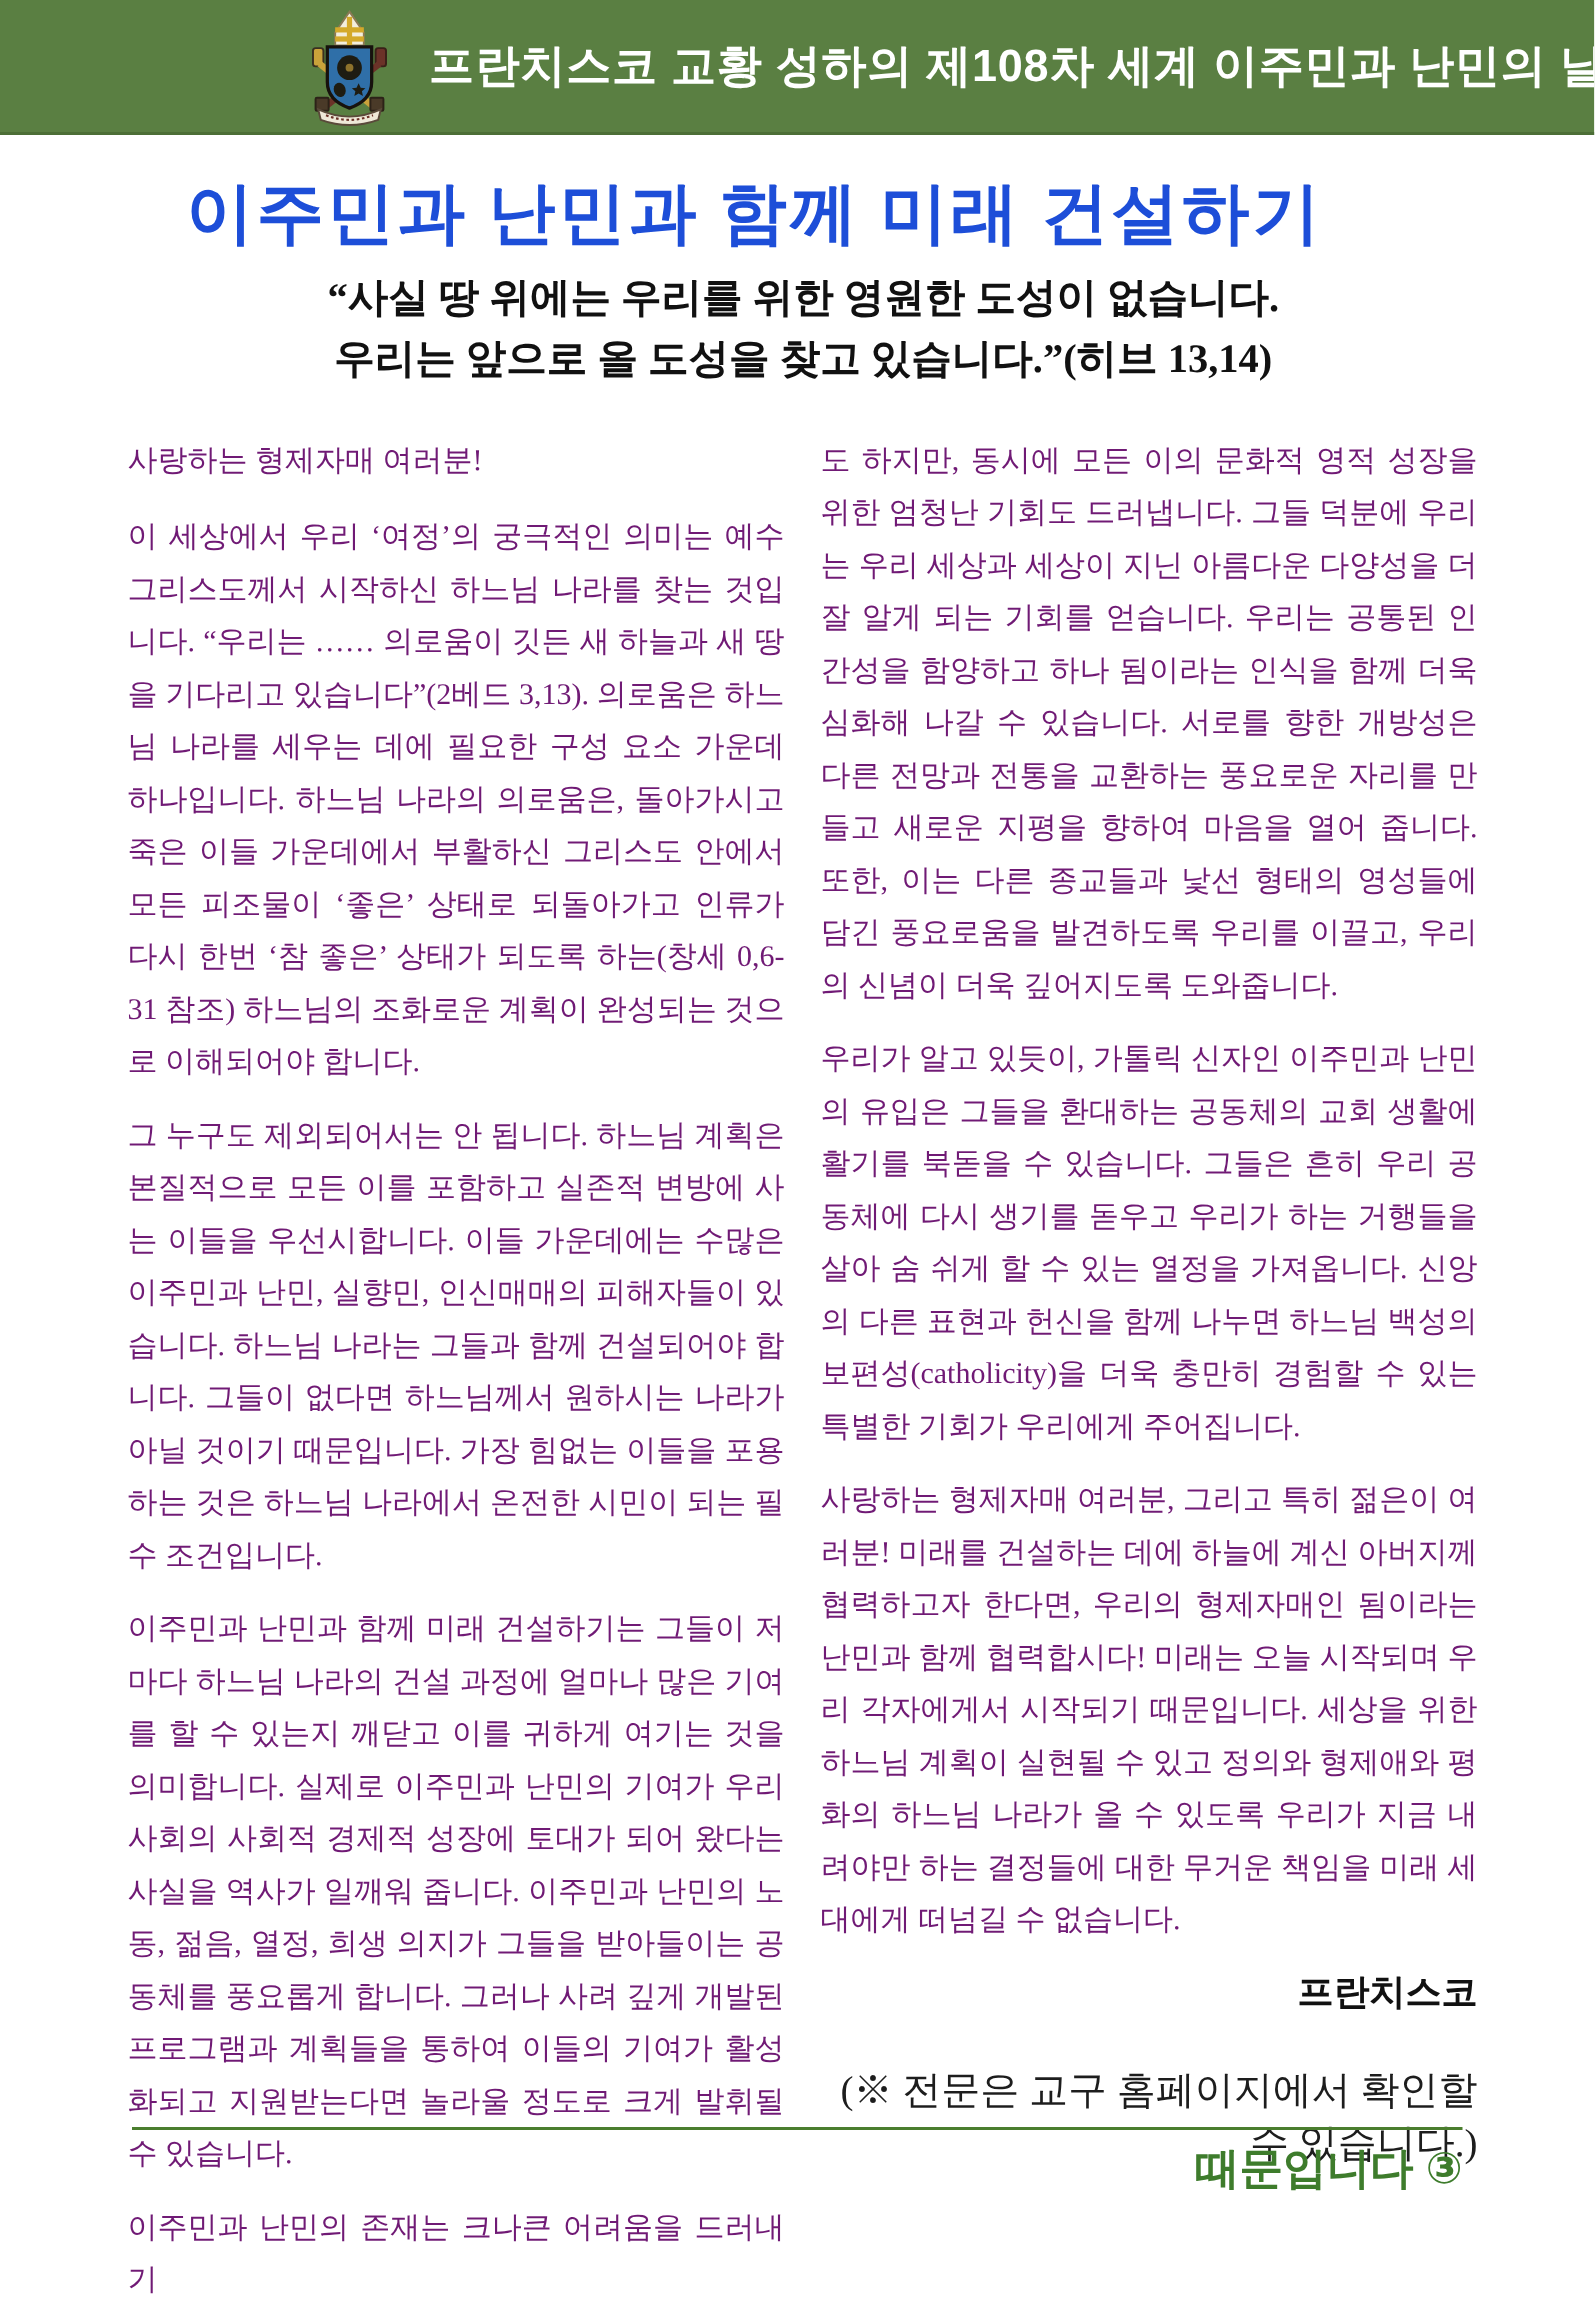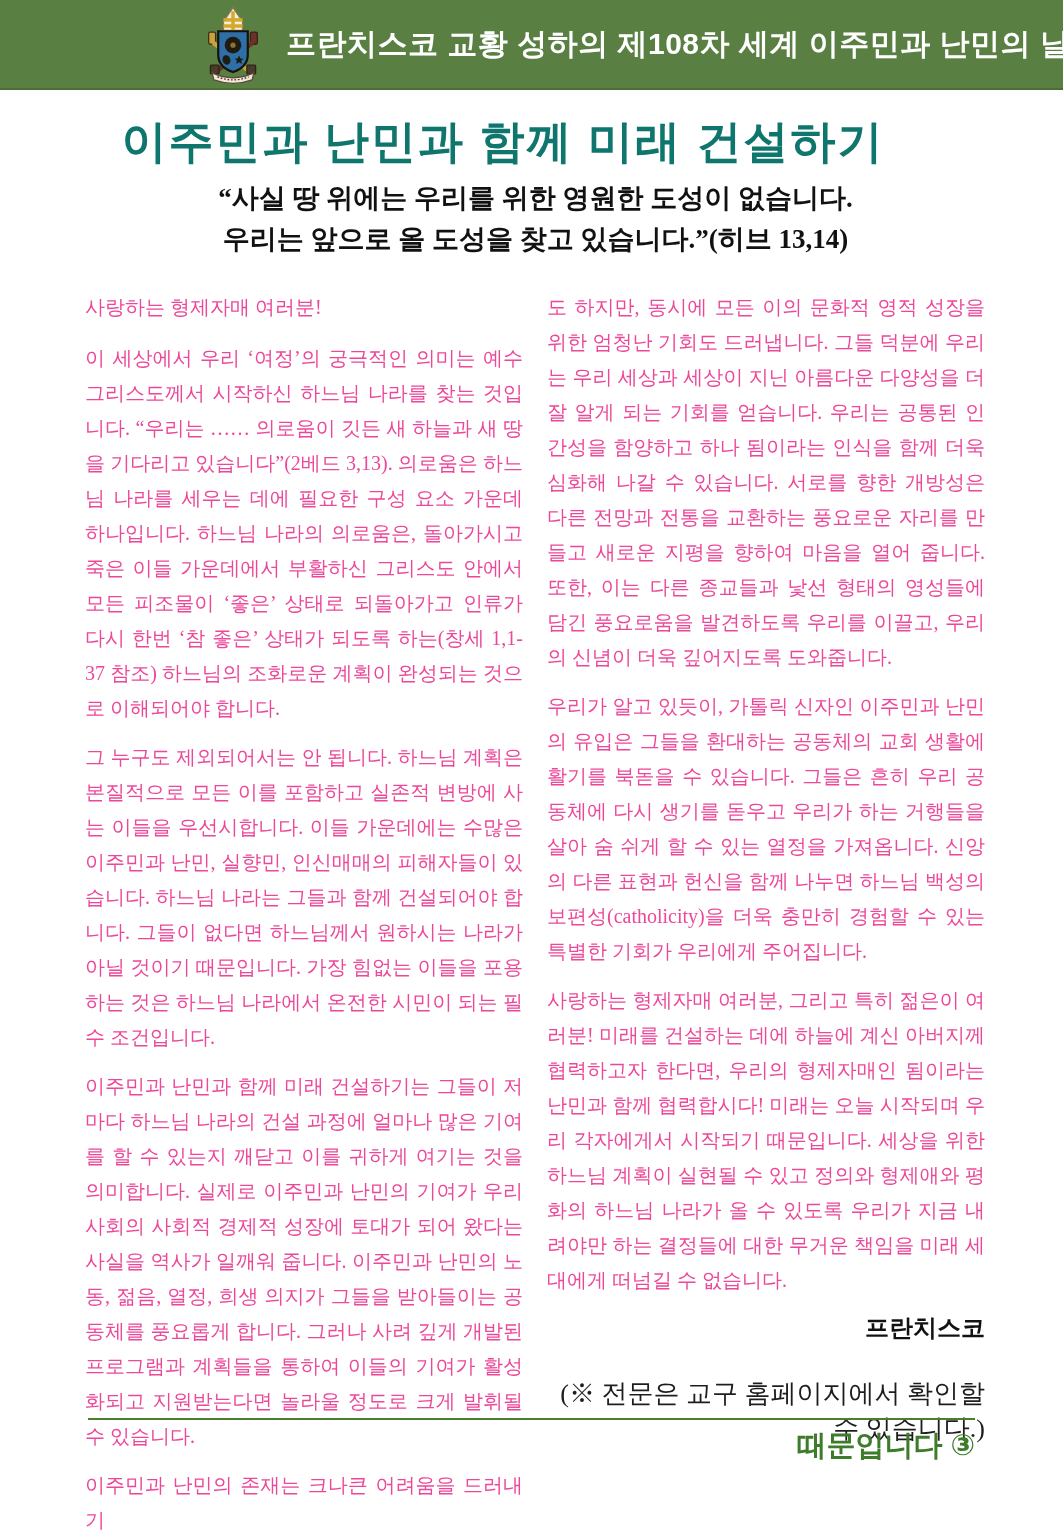--- a/index.html
+++ b/index.html
@@ -23,40 +23,40 @@
   .header-title{
     position:absolute;left:286px;top:0;height:88px;
     display:flex;align-items:center;
     color:#ffffff;font-family:"Liberation Sans","DejaVu Sans",sans-serif;
     font-weight:700;font-size:30px;letter-spacing:0.5px;white-space:nowrap;
   }
   
   .doc-title{
     position:absolute;left:0;top:112px;width:1006px;
     text-align:center;
-    font-family:Liberation Sans, sans-serif;
+    font-family:Liberation Serif, serif;
     font-weight:800;font-size:45px;letter-spacing:2px;
-    color:#0f766e;
+    color:#1d4ed8;
   }
   .quote{
     position:absolute;left:4px;top:178px;width:1063px;
     text-align:center;font-weight:700;font-size:27px;line-height:41px;
     color:#111111;
   }
   
   .body-wrap{
     position:absolute;left:85px;top:290px;width:900px;
     display:flex;gap:24px;
   }
   .col{width:438px;}
   .col p{
     margin:0 0 14px 0;
     font-size:20px;line-height:35px;
     text-align:justify;
-    color:#ec4899;
+    color:#701a75;
   }
   .greeting{margin-bottom:16px !important;}
   .signature{
     text-align:right;font-weight:700;font-size:24px;
     margin-top:6px;color:#111111;
     font-family:"Liberation Sans","DejaVu Sans",sans-serif;
   }
   .note{
     text-align:right;font-size:26px;margin-top:32px;color:#1d1d1d;
   }
@@ -114,21 +114,21 @@
   <div class="doc-title">이주민과 난민과 함께 미래 건설하기</div>
 
   <div class="quote">
     <div>“사실 땅 위에는 우리를 위한 영원한 도성이 없습니다.</div>
     <div>우리는 앞으로 올 도성을 찾고 있습니다.”(히브 13,14)</div>
   </div>
 
   <div class="body-wrap">
     <div class="col">
       <p class="greeting">사랑하는 형제자매 여러분!</p>
-      <p>이 세상에서 우리 ‘여정’의 궁극적인 의미는 예수 그리스도께서 시작하신 하느님 나라를 찾는 것입니다. “우리는 …… 의로움이 깃든 새 하늘과 새 땅을 기다리고 있습니다”(2베드 3,13). 의로움은 하느님 나라를 세우는 데에 필요한 구성 요소 가운데 하나입니다. 하느님 나라의 의로움은, 돌아가시고 죽은 이들 가운데에서 부활하신 그리스도 안에서 모든 피조물이 ‘좋은’ 상태로 되돌아가고 인류가 다시 한번 ‘참 좋은’ 상태가 되도록 하는(창세 1,1-37 참조) 하느님의 조화로운 계획이 완성되는 것으로 이해되어야 합니다.</p>
+      <p>이 세상에서 우리 ‘여정’의 궁극적인 의미는 예수 그리스도께서 시작하신 하느님 나라를 찾는 것입니다. “우리는 …… 의로움이 깃든 새 하늘과 새 땅을 기다리고 있습니다”(2베드 3,13). 의로움은 하느님 나라를 세우는 데에 필요한 구성 요소 가운데 하나입니다. 하느님 나라의 의로움은, 돌아가시고 죽은 이들 가운데에서 부활하신 그리스도 안에서 모든 피조물이 ‘좋은’ 상태로 되돌아가고 인류가 다시 한번 ‘참 좋은’ 상태가 되도록 하는(창세 0,6-31 참조) 하느님의 조화로운 계획이 완성되는 것으로 이해되어야 합니다.</p>
       <p>그 누구도 제외되어서는 안 됩니다. 하느님 계획은 본질적으로 모든 이를 포함하고 실존적 변방에 사는 이들을 우선시합니다. 이들 가운데에는 수많은 이주민과 난민, 실향민, 인신매매의 피해자들이 있습니다. 하느님 나라는 그들과 함께 건설되어야 합니다. 그들이 없다면 하느님께서 원하시는 나라가 아닐 것이기 때문입니다. 가장 힘없는 이들을 포용하는 것은 하느님 나라에서 온전한 시민이 되는 필수 조건입니다.</p>
       <p>이주민과 난민과 함께 미래 건설하기는 그들이 저마다 하느님 나라의 건설 과정에 얼마나 많은 기여를 할 수 있는지 깨닫고 이를 귀하게 여기는 것을 의미합니다. 실제로 이주민과 난민의 기여가 우리 사회의 사회적 경제적 성장에 토대가 되어 왔다는 사실을 역사가 일깨워 줍니다. 이주민과 난민의 노동, 젊음, 열정, 희생 의지가 그들을 받아들이는 공동체를 풍요롭게 합니다. 그러나 사려 깊게 개발된 프로그램과 계획들을 통하여 이들의 기여가 활성화되고 지원받는다면 놀라울 정도로 크게 발휘될 수 있습니다.</p>
       <p>이주민과 난민의 존재는 크나큰 어려움을 드러내기</p>
     </div>
     <div class="col">
       <p>도 하지만, 동시에 모든 이의 문화적 영적 성장을 위한 엄청난 기회도 드러냅니다. 그들 덕분에 우리는 우리 세상과 세상이 지닌 아름다운 다양성을 더 잘 알게 되는 기회를 얻습니다. 우리는 공통된 인간성을 함양하고 하나 됨이라는 인식을 함께 더욱 심화해 나갈 수 있습니다. 서로를 향한 개방성은 다른 전망과 전통을 교환하는 풍요로운 자리를 만들고 새로운 지평을 향하여 마음을 열어 줍니다. 또한, 이는 다른 종교들과 낯선 형태의 영성들에 담긴 풍요로움을 발견하도록 우리를 이끌고, 우리의 신념이 더욱 깊어지도록 도와줍니다.</p>
       <p>우리가 알고 있듯이, 가톨릭 신자인 이주민과 난민의 유입은 그들을 환대하는 공동체의 교회 생활에 활기를 북돋을 수 있습니다. 그들은 흔히 우리 공동체에 다시 생기를 돋우고 우리가 하는 거행들을 살아 숨 쉬게 할 수 있는 열정을 가져옵니다. 신앙의 다른 표현과 헌신을 함께 나누면 하느님 백성의 보편성(catholicity)을 더욱 충만히 경험할 수 있는 특별한 기회가 우리에게 주어집니다.</p>
       <p>사랑하는 형제자매 여러분, 그리고 특히 젊은이 여러분! 미래를 건설하는 데에 하늘에 계신 아버지께 협력하고자 한다면, 우리의 형제자매인 됨이라는 난민과 함께 협력합시다! 미래는 오늘 시작되며 우리 각자에게서 시작되기 때문입니다. 세상을 위한 하느님 계획이 실현될 수 있고 정의와 형제애와 평화의 하느님 나라가 올 수 있도록 우리가 지금 내려야만 하는 결정들에 대한 무거운 책임을 미래 세대에게 떠넘길 수 없습니다.</p>
       <div class="signature">프란치스코</div>
       <div class="note">(※ 전문은 교구 홈페이지에서 확인할 수 있습니다.)</div>

